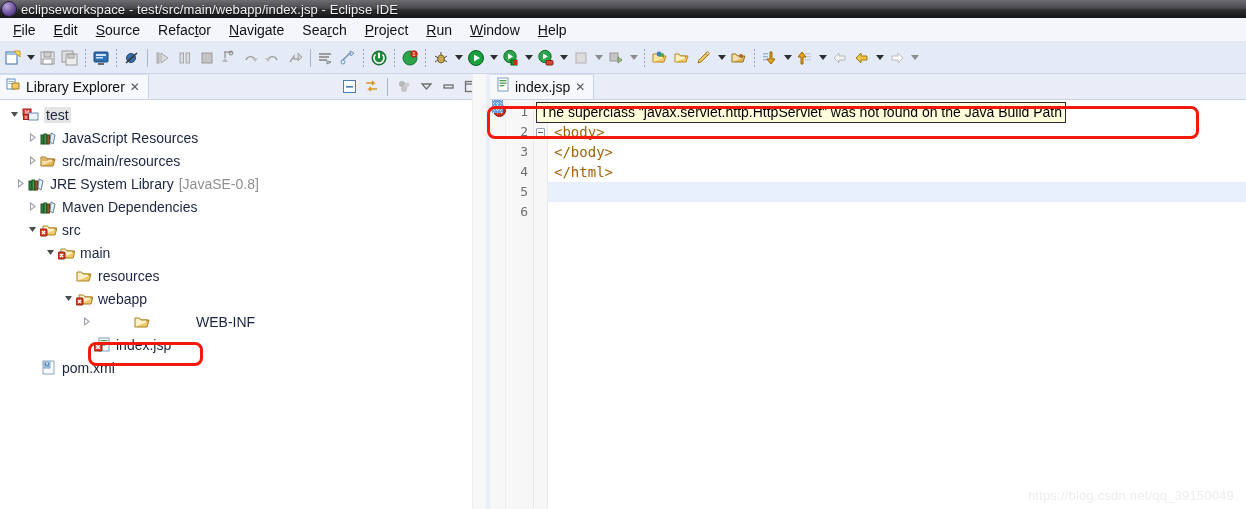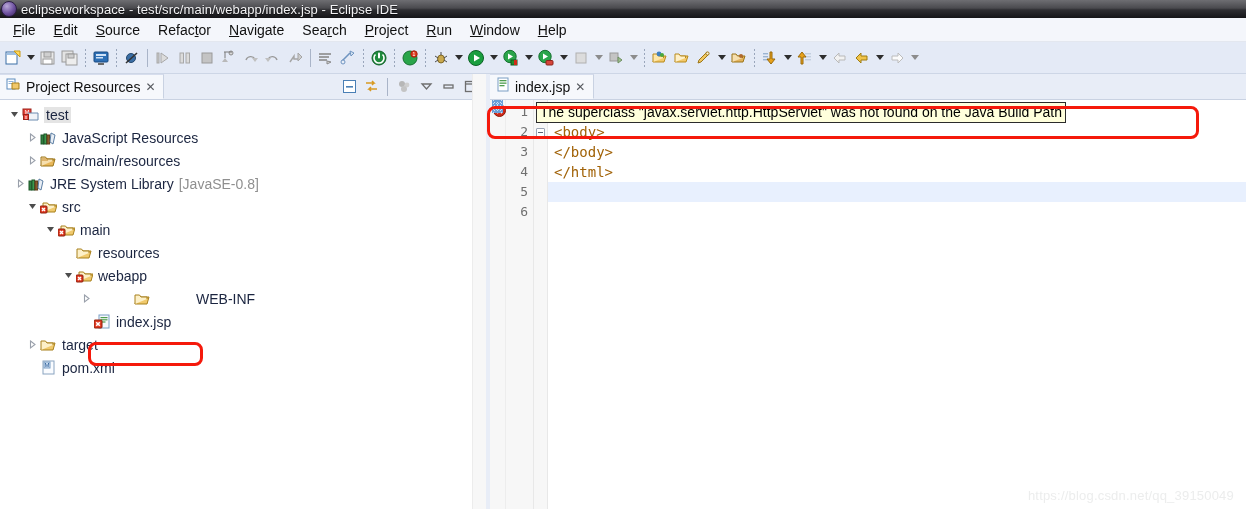--- a/index.html
+++ b/index.html
@@ -419,21 +419,21 @@
     <div id="explorer-tabrow">
       <div id="explorer-tab">
         <span>
           <svg width="15" height="15" viewBox="0 0 15 15">
               <rect x="1" y="2" width="8" height="10" fill="#fff" stroke="#5c8bbd"></rect>
               <rect x="2.5" y="4" width="5" height="1" fill="#8fb4da"></rect>
               <rect x="2.5" y="6" width="5" height="1" fill="#8fb4da"></rect>
               <path d="M6 6 h7 v6 h-7 z" fill="#f0c86a" stroke="#a8801c"></path>
             </svg>
         </span>
-        <span class="tab-label">Project Resources</span>
+        <span class="tab-label">Library Explorer</span>
         <span class="close-x">✕</span>
       </div>
       <div id="explorer-tools">
         <div class="etool">
           <svg width="15" height="15" viewBox="0 0 15 15">
               <rect x="1.5" y="1.5" width="12" height="12" fill="#fff" stroke="#4a7fb5"></rect>
               <rect x="4" y="7" width="7" height="1.6" fill="#4a7fb5"></rect>
             </svg>
         </div>
         <div class="etool">
@@ -522,20 +522,34 @@
               <rect x="4" y="4" width="2.6" height="10" fill="#3c9a4e" stroke="#1d5628"></rect>
               <rect x="7" y="5" width="2.6" height="9" fill="#8b5a2a" stroke="#5c3a18"></rect>
               <path d="M11 3 l4 2 l-2 9 l-3 -2 z" fill="#e8eef5" stroke="#5c7ea3"></path>
             </svg></span>
           <span class="node-label">JRE System Library</span>
           <span class="node-sub">[JavaSE-0.8]</span>
         </div>
         <div class="row" style="padding-left: 24px;">
           <span class="twisty">
             <svg width="11" height="11" viewBox="0 0 11 11">
+              <path d="M3.5 2 L8 5.5 L3.5 9 Z" fill="none" stroke="#9aa0ab" stroke-width="1.1"></path>
+            </svg>
+          </span>
+          <span class="node-icon"><svg width="17" height="16" viewBox="0 0 17 16">
+              <rect x="1" y="5" width="2.6" height="9" fill="#2f7f3f" stroke="#1d5628"></rect>
+              <rect x="4" y="4" width="2.6" height="10" fill="#3c9a4e" stroke="#1d5628"></rect>
+              <rect x="7" y="5" width="2.6" height="9" fill="#8b5a2a" stroke="#5c3a18"></rect>
+              <path d="M11 3 l4 2 l-2 9 l-3 -2 z" fill="#e8eef5" stroke="#5c7ea3"></path>
+            </svg></span>
+          <span class="node-label">Maven Dependencies</span>
+        </div>
+        <div class="row" style="padding-left: 24px;">
+          <span class="twisty">
+            <svg width="11" height="11" viewBox="0 0 11 11">
               <path d="M2 3 L9 3 L5.5 8 Z" fill="#4d4d4d"></path>
             </svg>
           </span>
           <span class="node-icon"><svg width="17" height="16" viewBox="0 0 17 16">
               <path d="M3 13 l2 -7 h12 l-2 7 z" fill="#f0c96c" stroke="#a8801c"></path>
               <path d="M3 13 V4 h4.5 l1.5 2 h6 v2" fill="#fdf0c8" stroke="#a8801c"></path>
               <rect x="0" y="7" width="7" height="7" rx="1" fill="#e03a22" stroke="#8e1e0c"></rect>
               <path d="M2 9 L5 12 M5 9 L2 12" stroke="#fff" stroke-width="1.4"></path>
             </svg></span>
           <span class="node-label">src</span>
@@ -592,32 +606,20 @@
           <span class="twisty"></span>
           <span class="node-icon"><svg width="17" height="16" viewBox="0 0 17 16">
               <rect x="5" y="1" width="10" height="13" fill="#f7f9fc" stroke="#7a9ec4"></rect>
               <rect x="6.5" y="3" width="7" height="1.2" fill="#4f9e4f"></rect>
               <rect x="6.5" y="5.2" width="7" height="1.2" fill="#4f9e4f"></rect>
               <rect x="6.5" y="7.4" width="5" height="1.2" fill="#4f9e4f"></rect>
               <rect x="0" y="6" width="8" height="8" rx="1" fill="#e03a22" stroke="#8e1e0c"></rect>
               <path d="M2.2 8.2 L5.8 11.8 M5.8 8.2 L2.2 11.8" stroke="#fff" stroke-width="1.6"></path>
             </svg></span>
           <span class="node-label">index.jsp</span>
-        </div>
-        <div class="row" style="padding-left: 24px;">
-          <span class="twisty">
-            <svg width="11" height="11" viewBox="0 0 11 11">
-              <path d="M3.5 2 L8 5.5 L3.5 9 Z" fill="none" stroke="#9aa0ab" stroke-width="1.1"></path>
-            </svg>
-          </span>
-          <span class="node-icon"><svg width="17" height="16" viewBox="0 0 17 16">
-              <path d="M1 13 l2 -7 h12 l-2 7 z" fill="#f0c96c" stroke="#a8801c"></path>
-              <path d="M1 13 V4 h4.5 l1.5 2 h6 v2" fill="#fdf0c8" stroke="#a8801c"></path>
-            </svg></span>
-          <span class="node-label">target</span>
         </div>
         <div class="row" style="padding-left: 24px;">
           <span class="twisty"></span>
           <span class="node-icon"><svg width="17" height="16" viewBox="0 0 17 16">
               <rect x="3" y="1" width="11" height="13" fill="#fafcff" stroke="#8aa4c0"></rect>
               <rect x="4" y="2" width="6" height="6" fill="#cfe0f3" stroke="#7a9ec4"></rect>
               <text x="7" y="7" font-size="6" fill="#2a5c96" text-anchor="middle" font-family="sans-serif">M</text>
             </svg></span>
           <span class="node-label">pom.xml</span>
         </div>

